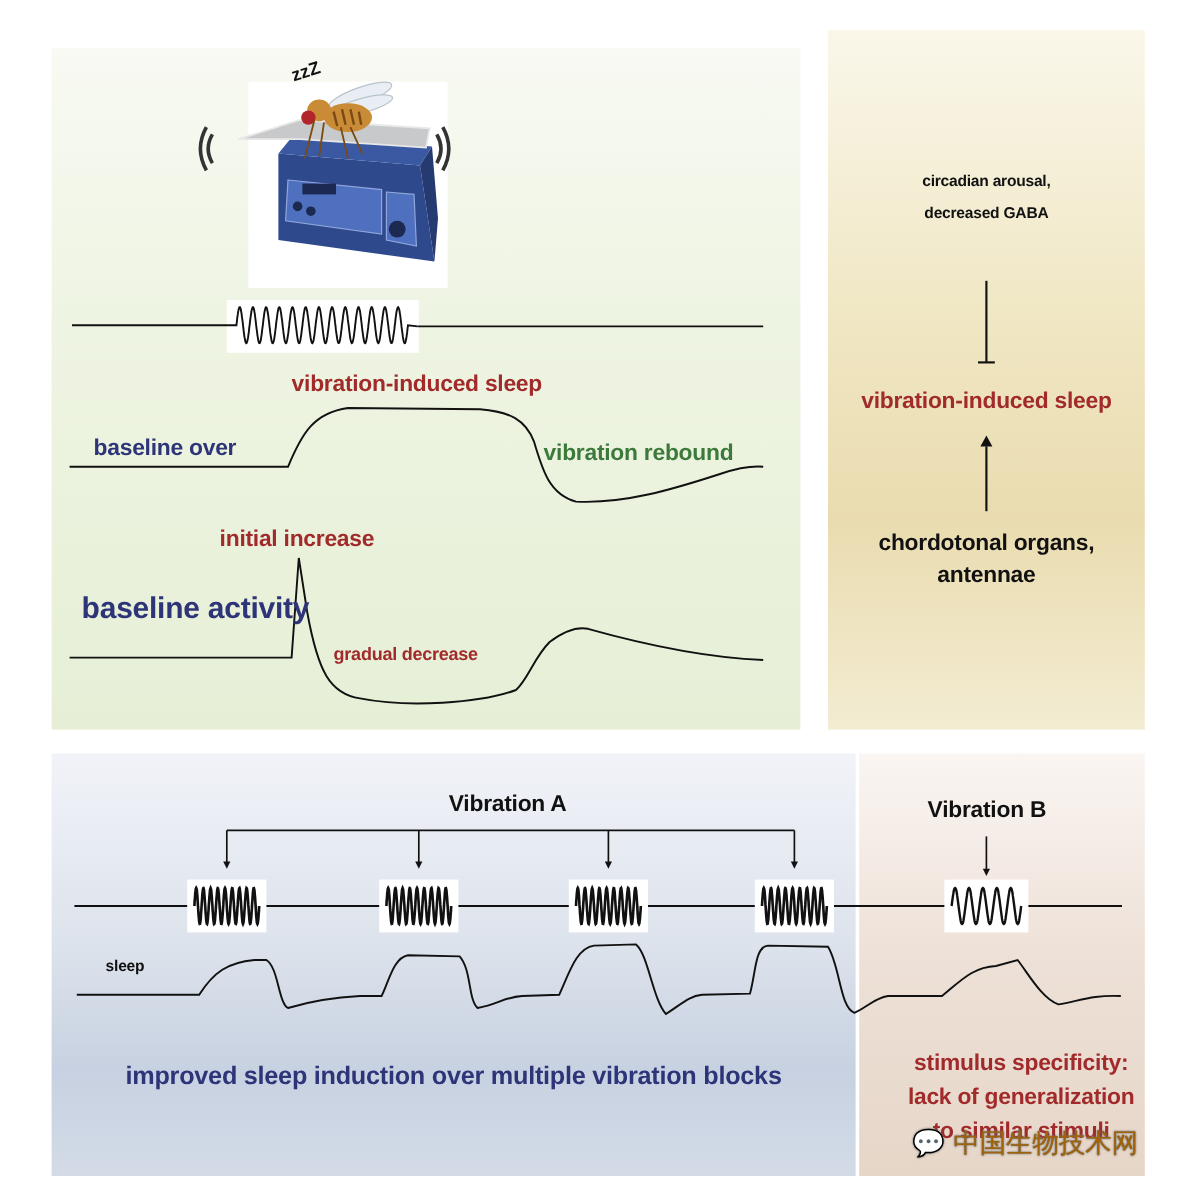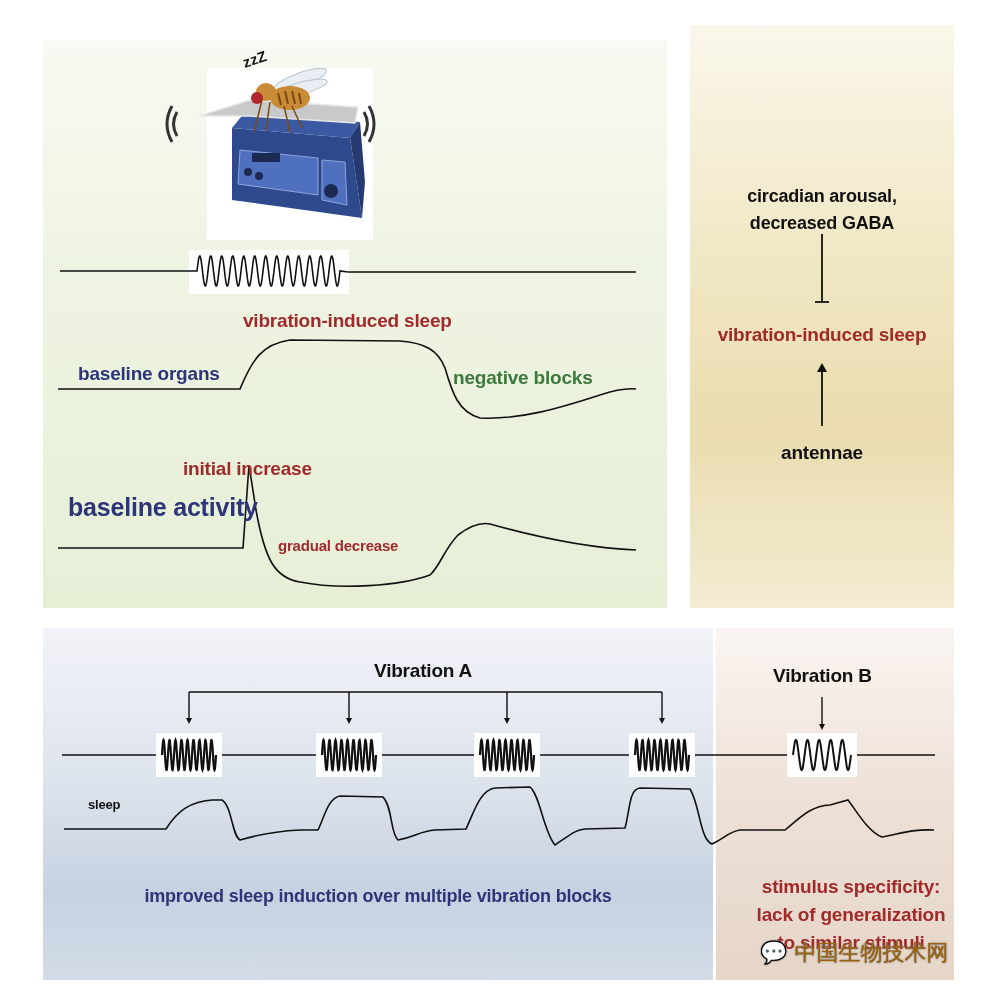--- a/index.html
+++ b/index.html
@@ -108,38 +108,39 @@
 
   <line x1="822" y1="697" x2="822" y2="726" stroke="#111" stroke-width="1.4"></line>
   <polygon points="819,724 825,724 822,730" fill="#111"></polygon>
   <rect x="787" y="733" width="70" height="44" fill="#ffffff"></rect>
   <path id="waveB" d="M793.0,755.0 L793.3,752.7 L793.6,750.4 L793.9,748.2 L794.2,746.2 L794.5,744.4 L794.7,742.9 L795.0,741.6 L795.3,740.7 L795.6,740.2 L795.9,740.0 L796.2,740.2 L796.5,740.7 L796.8,741.6 L797.1,742.9 L797.4,744.4 L797.6,746.2 L797.9,748.2 L798.2,750.4 L798.5,752.7 L798.8,755.0 L799.1,757.3 L799.4,759.6 L799.7,761.8 L800.0,763.8 L800.3,765.6 L800.5,767.1 L800.8,768.4 L801.1,769.3 L801.4,769.8 L801.7,770.0 L802.0,769.8 L802.3,769.3 L802.6,768.4 L802.9,767.1 L803.1,765.6 L803.4,763.8 L803.7,761.8 L804.0,759.6 L804.3,757.3 L804.6,755.0 L804.9,752.7 L805.2,750.4 L805.5,748.2 L805.8,746.2 L806.0,744.4 L806.3,742.9 L806.6,741.6 L806.9,740.7 L807.2,740.2 L807.5,740.0 L807.8,740.2 L808.1,740.7 L808.4,741.6 L808.7,742.9 L809.0,744.4 L809.2,746.2 L809.5,748.2 L809.8,750.4 L810.1,752.7 L810.4,755.0 L810.7,757.3 L811.0,759.6 L811.3,761.8 L811.6,763.8 L811.9,765.6 L812.1,767.1 L812.4,768.4 L812.7,769.3 L813.0,769.8 L813.3,770.0 L813.6,769.8 L813.9,769.3 L814.2,768.4 L814.5,767.1 L814.8,765.6 L815.0,763.8 L815.3,761.8 L815.6,759.6 L815.9,757.3 L816.2,755.0 L816.5,752.7 L816.8,750.4 L817.1,748.2 L817.4,746.2 L817.6,744.4 L817.9,742.9 L818.2,741.6 L818.5,740.7 L818.8,740.2 L819.1,740.0 L819.4,740.2 L819.7,740.7 L820.0,741.6 L820.3,742.9 L820.5,744.4 L820.8,746.2 L821.1,748.2 L821.4,750.4 L821.7,752.7 L822.0,755.0 L822.3,757.3 L822.6,759.6 L822.9,761.8 L823.2,763.8 L823.5,765.6 L823.7,767.1 L824.0,768.4 L824.3,769.3 L824.6,769.8 L824.9,770.0 L825.2,769.8 L825.5,769.3 L825.8,768.4 L826.1,767.1 L826.4,765.6 L826.6,763.8 L826.9,761.8 L827.2,759.6 L827.5,757.3 L827.8,755.0 L828.1,752.7 L828.4,750.4 L828.7,748.2 L829.0,746.2 L829.3,744.4 L829.5,742.9 L829.8,741.6 L830.1,740.7 L830.4,740.2 L830.7,740.0 L831.0,740.2 L831.3,740.7 L831.6,741.6 L831.9,742.9 L832.1,744.4 L832.4,746.2 L832.7,748.2 L833.0,750.4 L833.3,752.7 L833.6,755.0 L833.9,757.3 L834.2,759.6 L834.5,761.8 L834.8,763.8 L835.0,765.6 L835.3,767.1 L835.6,768.4 L835.9,769.3 L836.2,769.8 L836.5,770.0 L836.8,769.8 L837.1,769.3 L837.4,768.4 L837.7,767.1 L838.0,765.6 L838.2,763.8 L838.5,761.8 L838.8,759.6 L839.1,757.3 L839.4,755.0 L839.7,752.7 L840.0,750.4 L840.3,748.2 L840.6,746.2 L840.9,744.4 L841.1,742.9 L841.4,741.6 L841.7,740.7 L842.0,740.2 L842.3,740.0 L842.6,740.2 L842.9,740.7 L843.2,741.6 L843.5,742.9 L843.8,744.4 L844.0,746.2 L844.3,748.2 L844.6,750.4 L844.9,752.7 L845.2,755.0 L845.5,757.3 L845.8,759.6 L846.1,761.8 L846.4,763.8 L846.6,765.6 L846.9,767.1 L847.2,768.4 L847.5,769.3 L847.8,769.8 L848.1,770.0 L848.4,769.8 L848.7,769.3 L849.0,768.4 L849.3,767.1 L849.5,765.6 L849.8,763.8 L850.1,761.8 L850.4,759.6 L850.7,757.3 L851.0,755.0 " fill="none" stroke="#111" stroke-width="2"></path>
 
   <path fill="none" stroke="#111" stroke-width="1.6" d="M64,829 L166,829 C178,810 190,802 212,800 L222,800 C232,806 232,836 240,840 C260,834 280,831 300,830 L318,830 C324,818 328,798 340,796 L383,797 C393,808 390,833 398,840 C415,837 420,831 435,830 L466,829 C474,812 480,790 495,788 L530,787 C540,795 544,833 555,845 C570,835 575,830 585,829 L625,828 C630,810 629,789 640,788 L690,789 C700,805 700,840 712,844 C725,838 728,832 740,830 L785,830 C800,818 810,806 830,805 L848,800 C856,810 868,832 882,837 C900,834 910,829 934,830"></path>
 </svg>
 
 <div class="lbl red" style="left:243px; top:310px; font-size:19px;">vibration-induced sleep</div>
-<div class="lbl blue" style="left:78px; top:363px; font-size:19px;">baseline organs</div>
-<div class="lbl green" style="left:453px; top:367px; font-size:19px;">negative blocks</div>
-<div class="lbl red" style="left:183px; top:439px; font-size:19px;margin-top:19px;">initial increase</div>
+<div class="lbl blue" style="left:78px; top:363px; font-size:19px;">baseline over</div>
+<div class="lbl green" style="left:453px; top:367px; font-size:19px;">vibration rebound</div>
+<div class="lbl red" style="left:183px; top:439px; font-size:19px;">initial increase</div>
 <div class="lbl blue" style="left:68px; top:493px; font-size:25px;">baseline activity</div>
 <div class="lbl red" style="left:278px; top:537px; font-size:15px;">gradual decrease</div>
 
-<div class="lbl black center" style="left:700px; top:137px; width:244px; font-size:18px; line-height:27px;margin-top:46px;">
+<div class="lbl black center" style="left:700px; top:137px; width:244px; font-size:13px; line-height:27px;">
   <div>circadian arousal,</div>
   <div>decreased GABA</div>
 </div>
 <div class="lbl red center" style="left:700px; top:324px; width:244px; font-size:19px;">vibration-induced sleep</div>
 <div class="lbl black center" style="left:700px; top:439px; width:244px; font-size:19px; line-height:27px;">
+  <div>chordotonal organs,</div>
   <div>antennae</div>
 </div>
 
 <div class="lbl black" style="left:374px; top:660px; font-size:19px;">Vibration A</div>
 <div class="lbl black" style="left:88px; top:797px; font-size:13px;">sleep</div>
-<div class="lbl blue center" style="left:43px; top:882px; width:670px; font-size:18px; line-height:29px;">
+<div class="lbl blue center" style="left:43px; top:882px; width:670px; font-size:21px; line-height:29px;">
   <div>improved sleep induction over multiple vibration blocks</div>
 </div>
 <div class="lbl black" style="left:773px; top:665px; font-size:19px;">Vibration B</div>
 <div class="lbl red center" style="left:716px; top:873px; width:270px; font-size:19px; line-height:28px;">
   <div>stimulus specificity:</div>
   <div>lack of generalization</div>
   <div>to similar stimuli</div>
 </div>
 
 <div class="watermark"><span>💬</span> <span>中国生物技术网</span></div>

